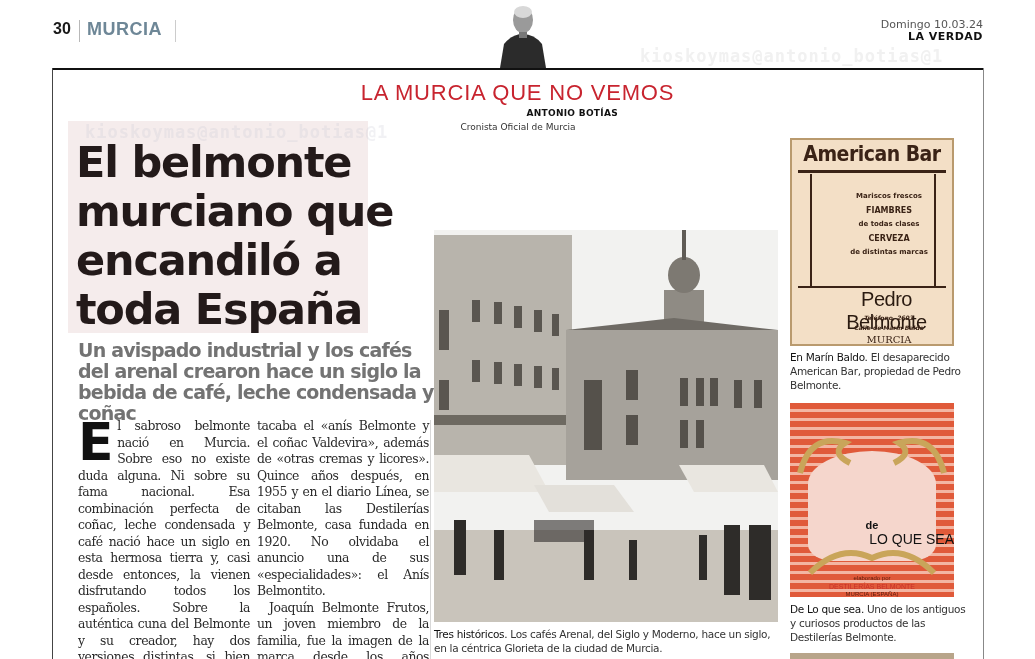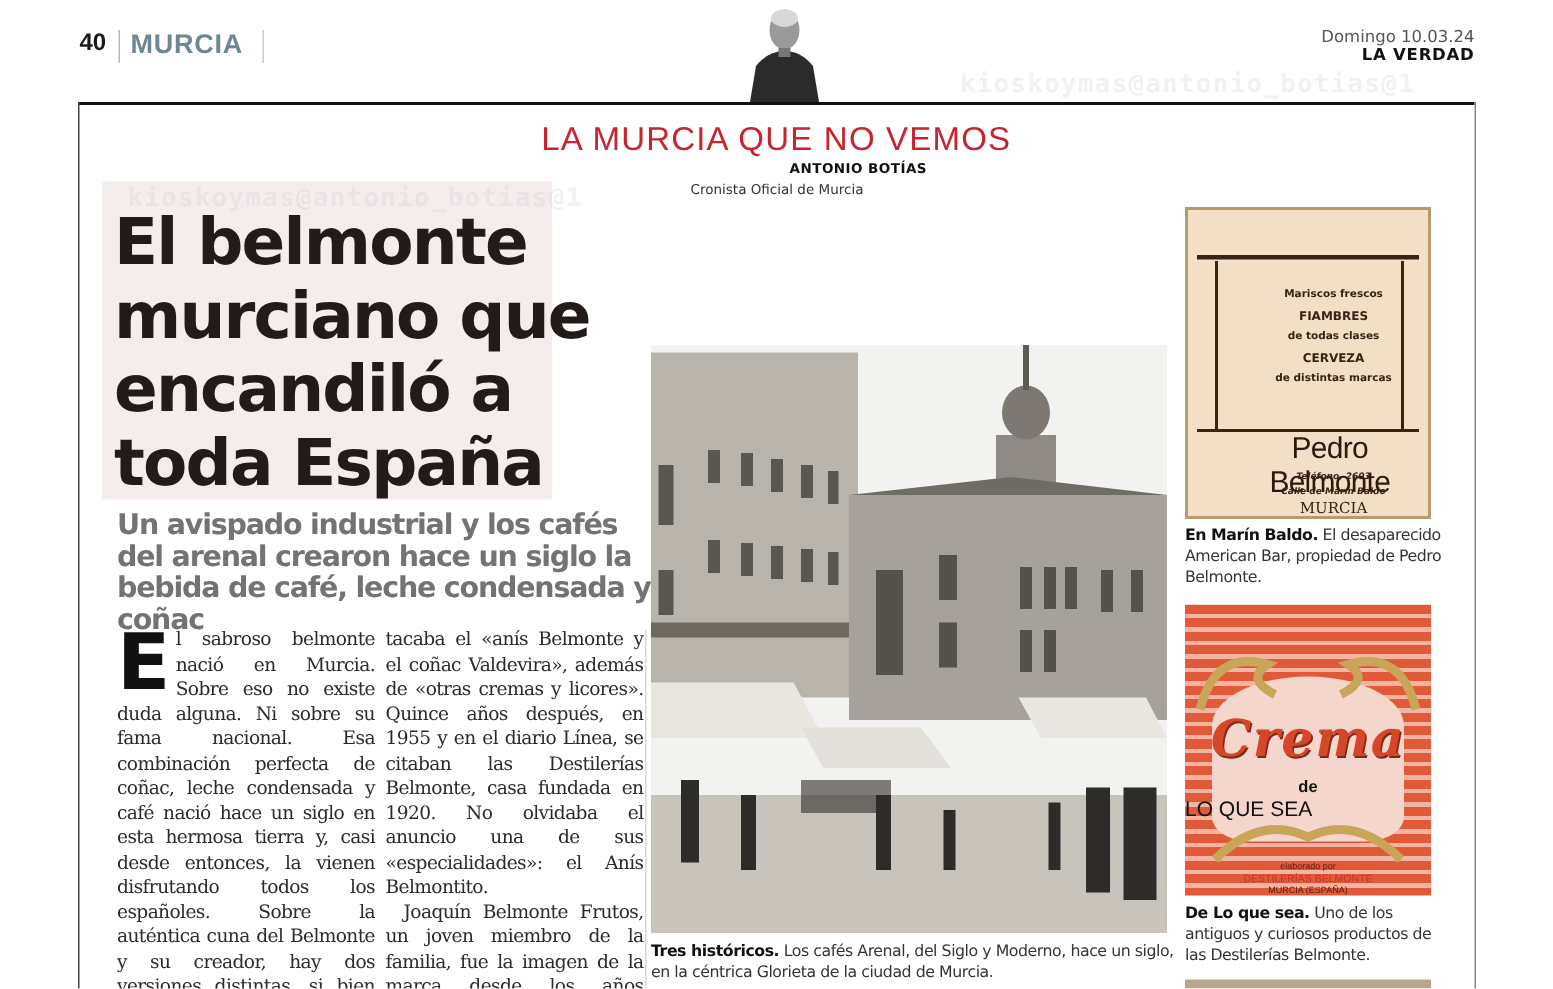--- a/index.html
+++ b/index.html
@@ -36,48 +36,48 @@
   .col1 { left: 78px; }
   .col2 { left: 257px; }
   .col p { margin: 0; }
   .dropcap { float: left; font: 900 52px/40px "DejaVu Sans", sans-serif; color: #111; margin: 4px 4px 0 0; height: 44px; }
   .indent { text-indent: 12px; }
   .col-divider { position: absolute; left: 430px; top: 420px; width: 1px; height: 239px; background: #d8d8d8; }
 
   
   .photo { position: absolute; left: 434px; top: 230px; width: 344px; height: 392px; overflow: hidden; background: #cfcbc4; }
   .caption-main { position: absolute; left: 434px; top: 627px; width: 350px; font: 10.5px/14px "DejaVu Sans", sans-serif; color: #333; letter-spacing: -0.3px; }
-  .cap-bold { font-weight: bold; color: #111; }
+  .cap-bold { font-weight: normal; color: #111; }
 
   
   .ad1 { position: absolute; left: 790px; top: 138px; width: 164px; height: 208px; background: #f3dfc6; border: 2px solid #b99a6e; }
   .ad1 .title { position: absolute; left: 0; top: 2px; width: 100%; text-align: center; font: bold 21px "DejaVu Sans Condensed", "DejaVu Sans", sans-serif; color: #3a2316; letter-spacing: -0.5px; }
   .ad1 .bar { position: absolute; left: 6px; top: 30px; width: 148px; height: 3px; background: #3a2316; }
   .ad1 .vl { position: absolute; top: 34px; width: 2px; height: 112px; background: #3a2316; }
   .ad1 .line { position: absolute; left: 0; width: 100%; text-align: center; color: #3a2316; padding-left: 34px; }
   .ad1 .bar2 { position: absolute; left: 6px; top: 146px; width: 148px; height: 2px; background: #3a2316; }
   .ad1 .name { position: absolute; left: 0; top: 148px; width: 100%; text-align: center; font: 20px "Liberation Sans", sans-serif; color: #2a1a10; letter-spacing: -0.5px; padding-left: 29px; }
   .caption-side { position: absolute; left: 790px; width: 180px; font: 10.5px/14px "DejaVu Sans", sans-serif; color: #333; letter-spacing: -0.3px; }
   .cap1 { top: 350px; }
   .cap2 { top: 602px; }
 
   .ad2 { position: absolute; left: 790px; top: 403px; width: 164px; height: 194px; overflow: hidden;
          background: repeating-linear-gradient(180deg, #e05a3a 0px, #e05a3a 6px, #f3b5a2 6px, #f3b5a2 9px); }
   .ad2 .panel { position: absolute; left: 18px; top: 48px; width: 128px; height: 110px; background: #f5d6cc; border-radius: 50% 50% 20% 20% / 30% 30% 15% 15%; }
   .ad2 .crema { position: absolute; left: 0; top: 70px; width: 100%; text-align: center; font: bold italic 34px "DejaVu Serif", serif; color: #d6472a; text-shadow: 1px 1px 0 #7a2a18; letter-spacing: 1px; }
   .ad2 .de { position: absolute; left: 0; top: 116px; width: 100%; text-align: center; font: bold 11px "Liberation Sans", sans-serif; color: #111; }
-  .ad2 .sea { position: absolute; left: 0; top: 128px; width: 100%; text-align: left; font: 14px "Liberation Sans", sans-serif; color: #111; }
+  .ad2 .sea { position: absolute; left: 0; top: 128px; width: 100%; text-align: right; font: 14px "Liberation Sans", sans-serif; color: #111; }
   .ad2 .small { position: absolute; left: 0; width: 100%; text-align: center; font: 6px "Liberation Sans", sans-serif; color: #5a1a0a; }
   .ad3 { position: absolute; left: 790px; top: 653px; width: 164px; height: 6px; background: #b8a58a; }
 </style>
 </head>
 <body>
 
 <div class="page-header">
-  <span class="page-num">40</span>
+  <span class="page-num">30</span>
   <span class="sep1"></span>
   <span class="section">MURCIA</span>
   <span class="sep2"></span>
 
   <svg class="author-photo" viewBox="0 0 56 66">
     <ellipse cx="29" cy="18" rx="10" ry="13" fill="#9a9a9a"></ellipse>
     <ellipse cx="29" cy="10" rx="9" ry="6" fill="#d8d8d8"></ellipse>
     <path d="M6 66 L10 42 Q18 32 29 32 Q40 32 48 42 L52 66 Z" fill="#2b2b2b"></path>
     <rect x="25" y="30" width="8" height="6" fill="#777"></rect>
   </svg>
@@ -162,20 +162,21 @@
       <rect x="290" y="295" width="16" height="70"></rect>
       <rect x="315" y="295" width="22" height="75"></rect>
     <rect x="100" y="290" width="60" height="22" opacity="0.6"></rect>
   </g>
 </svg>
 <div class="caption-main">
   <span class="cap-bold">Tres históricos.</span><span> Los cafés Arenal, del Siglo y Moderno, hace un siglo, en la céntrica Glorieta de la ciudad de Murcia.</span>
 </div>
 
 <div class="ad1">
+  <div class="title">American Bar</div>
   <div class="bar"></div>
   <div class="vl" style="left:18px"></div>
   <div class="vl" style="left:142px"></div>
   <div class="line" style="top:52px;font:bold 7px 'DejaVu Sans',sans-serif">Mariscos frescos</div>
   <div class="line" style="top:66px;font:bold 8px 'DejaVu Sans',sans-serif">FIAMBRES</div>
   <div class="line" style="top:80px;font:bold 7px 'DejaVu Sans',sans-serif">de todas clases</div>
   <div class="line" style="top:94px;font:bold 8px 'DejaVu Sans',sans-serif">CERVEZA</div>
   <div class="line" style="top:108px;font:bold 7px 'DejaVu Sans',sans-serif">de distintas marcas</div>
   <div class="bar2"></div>
   <div class="name">Pedro Belmonte</div>
@@ -189,21 +190,20 @@
 
 <div class="ad2">
   <div class="panel"></div>
   <svg style="position:absolute;left:0;top:20px" width="164" height="60" viewBox="0 0 164 60">
     <path d="M10 50 Q20 10 55 20 Q40 30 60 40" stroke="#c9a55a" stroke-width="6" fill="none"></path>
     <path d="M154 50 Q144 10 109 20 Q124 30 104 40" stroke="#c9a55a" stroke-width="6" fill="none"></path>
   </svg>
   <svg style="position:absolute;left:0;top:140px" width="164" height="40" viewBox="0 0 164 40">
     <path d="M20 30 Q50 0 82 15 Q114 0 144 30" stroke="#c9a55a" stroke-width="6" fill="none"></path>
   </svg>
-  <div class="crema">Crema</div>
   <div class="de">de</div>
   <div class="sea">LO QUE SEA</div>
   <div class="small" style="top:172px">elaborado por</div>
   <div class="small" style="top:180px;color:#c8302a;font-size:7px">DESTILERÍAS BELMONTE</div>
   <div class="small" style="top:188px">MURCIA (ESPAÑA)</div>
 </div>
 <div class="caption-side cap2">
   <span class="cap-bold">De Lo que sea.</span><span> Uno de los antiguos y curiosos productos de las Destilerías Belmonte.</span>
 </div>
 <div class="ad3"></div>

